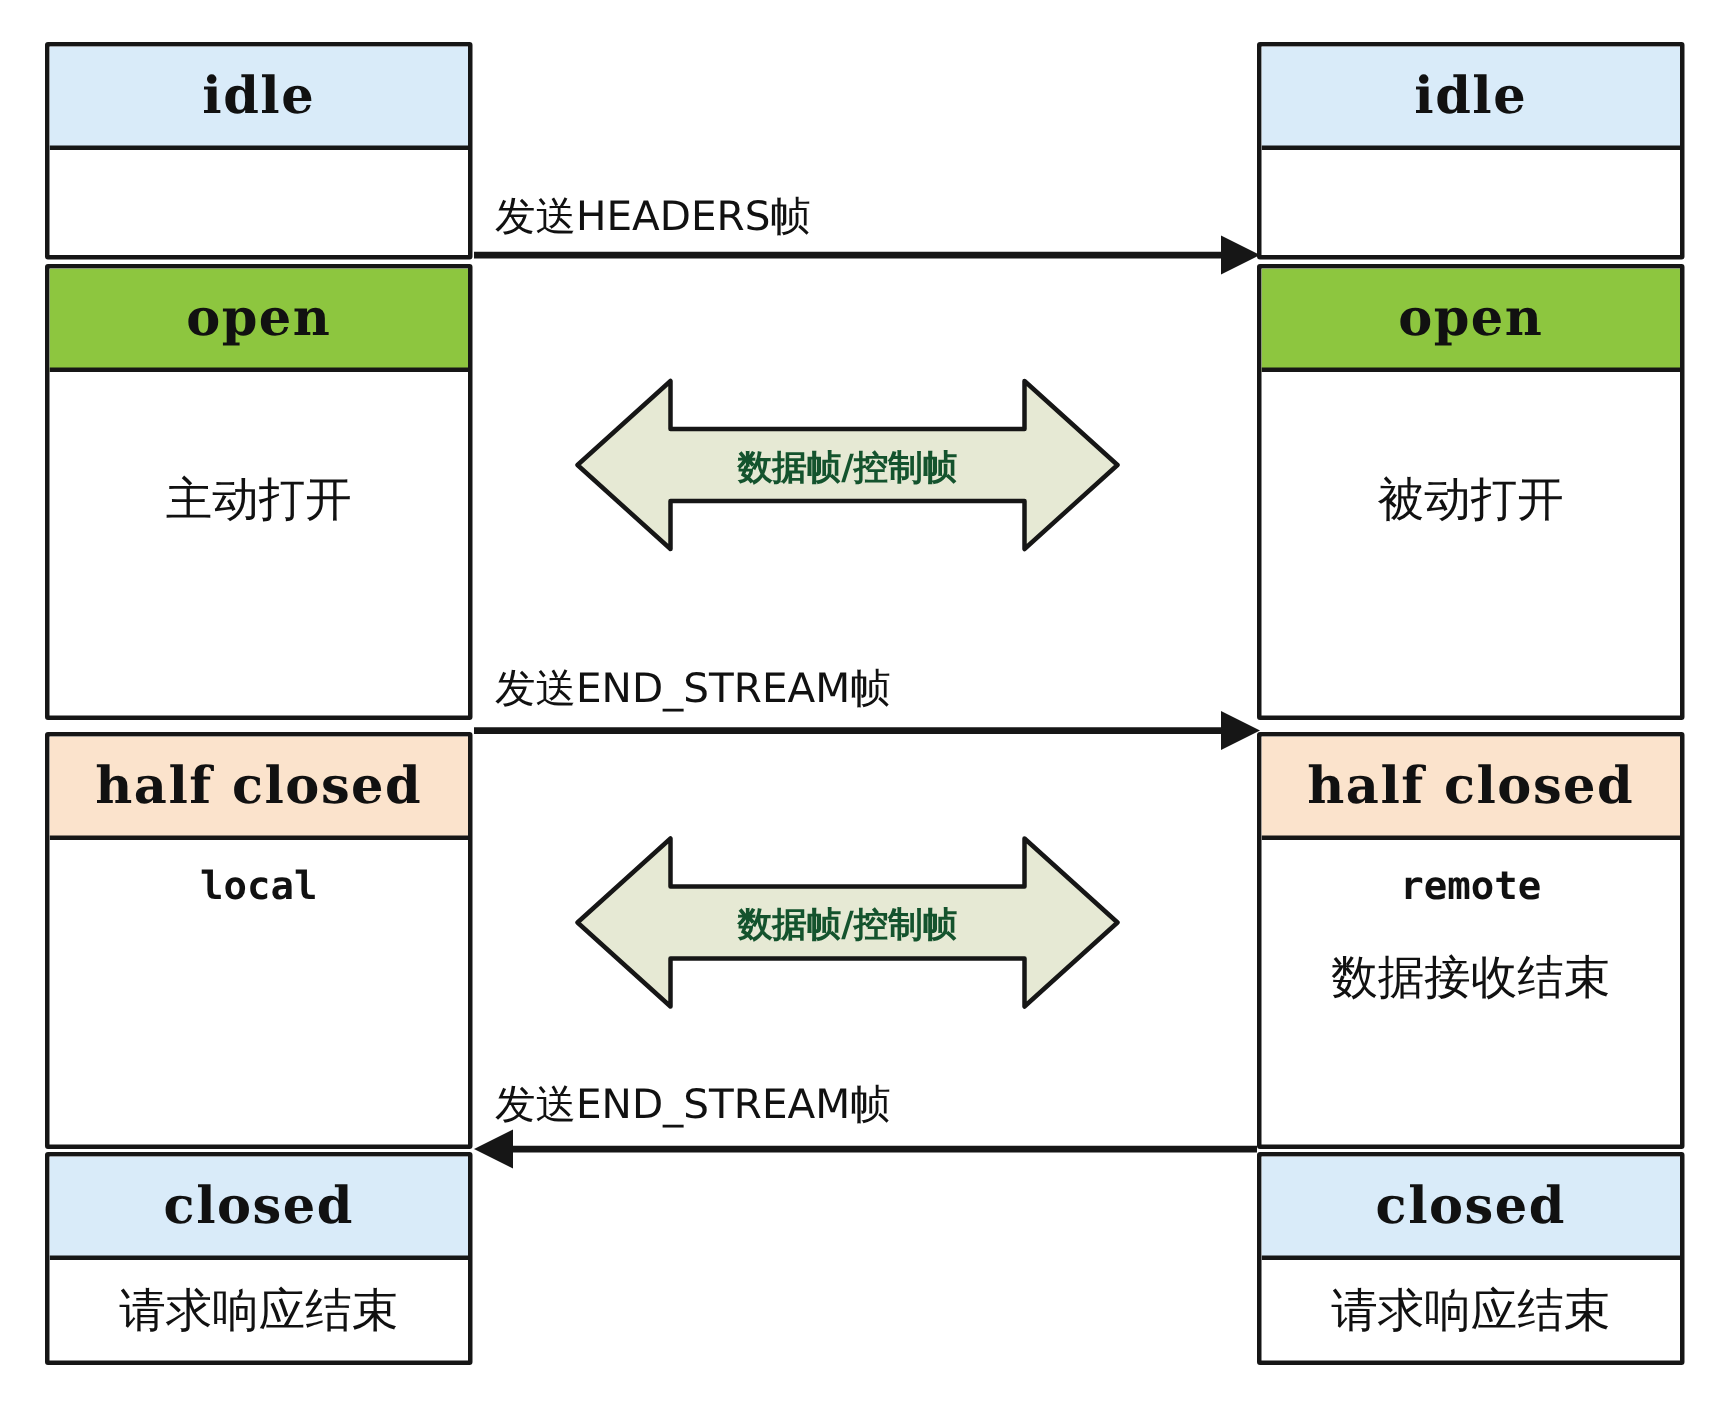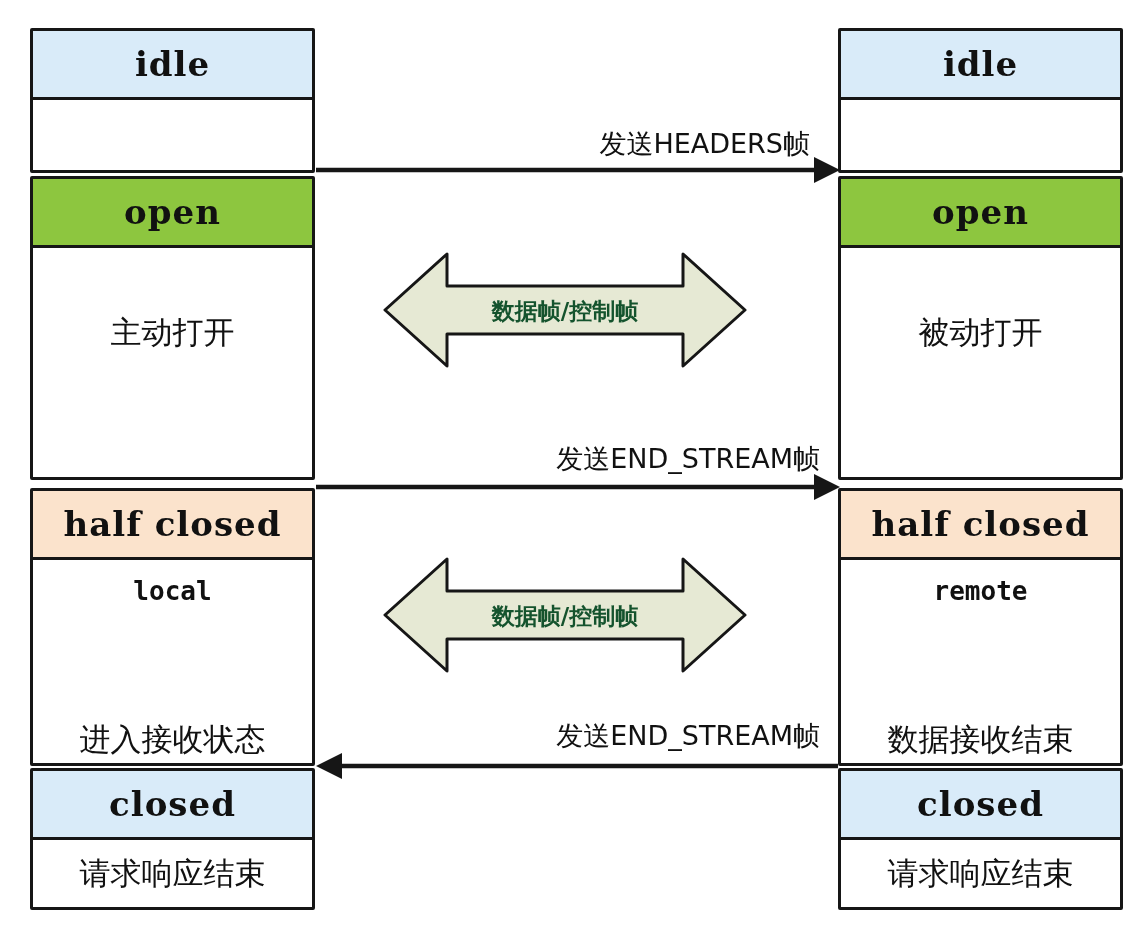--- a/index.html
+++ b/index.html
@@ -38,21 +38,20 @@
     font-size: 34px;
     color: #111111;
     letter-spacing: 1px;
   }
   .box-body {
     flex: 1;
     display: flex;
     flex-direction: column;
     align-items: center;
     color: #111111;
-    justify-content: space-between;
   }
   .open-body {
     justify-content: flex-start;
     padding-top: 52px;
     font-size: 31px;
     margin-top: 12px;
   }
   .closed-body {
     justify-content: center;
     font-size: 31px;
@@ -73,21 +72,21 @@
   svg.arrows {
     position: absolute;
     left: 0;
     top: 0;
     width: 1142px;
     height: 941px;
     pointer-events: none;
   }
   .arrow-label {
     position: absolute;
-    text-align: right;
+    text-align: left;
     font-size: 27px;
     color: #111111;
   }
   .double-arrow-label {
     position: absolute;
     text-align: center;
     font-size: 23px;
     font-weight: bold;
     color: #14532d;
   }
@@ -104,21 +103,20 @@
 
   <div class="state-box" style="left:30px; top:176px; height:304px;">
     <div class="box-header" style="background: rgb(141, 198, 63);">open</div>
     <div class="box-body open-body">主动打开</div>
   </div>
 
   <div class="state-box" style="left:30px; top:488px; height:278px;">
     <div class="box-header" style="background: rgb(251, 227, 204);">half closed</div>
     <div class="box-body half-body">
       <div class="mono-sub">local</div>
-      <div class="zh-line">进入接收状态</div>
     </div>
   </div>
 
   <div class="state-box" style="left:30px; top:768px; height:142px;">
     <div class="box-header" style="background: rgb(217, 235, 249);">closed</div>
     <div class="box-body closed-body">请求响应结束</div>
   </div>
 
   <div class="state-box" style="left:838px; top:28px; height:145px;">
     <div class="box-header" style="background: rgb(217, 235, 249);">idle</div>

